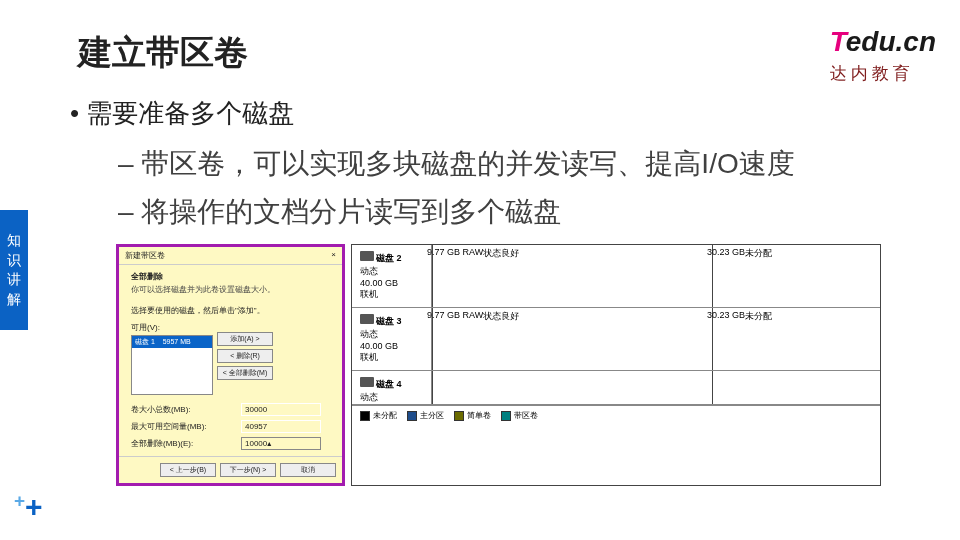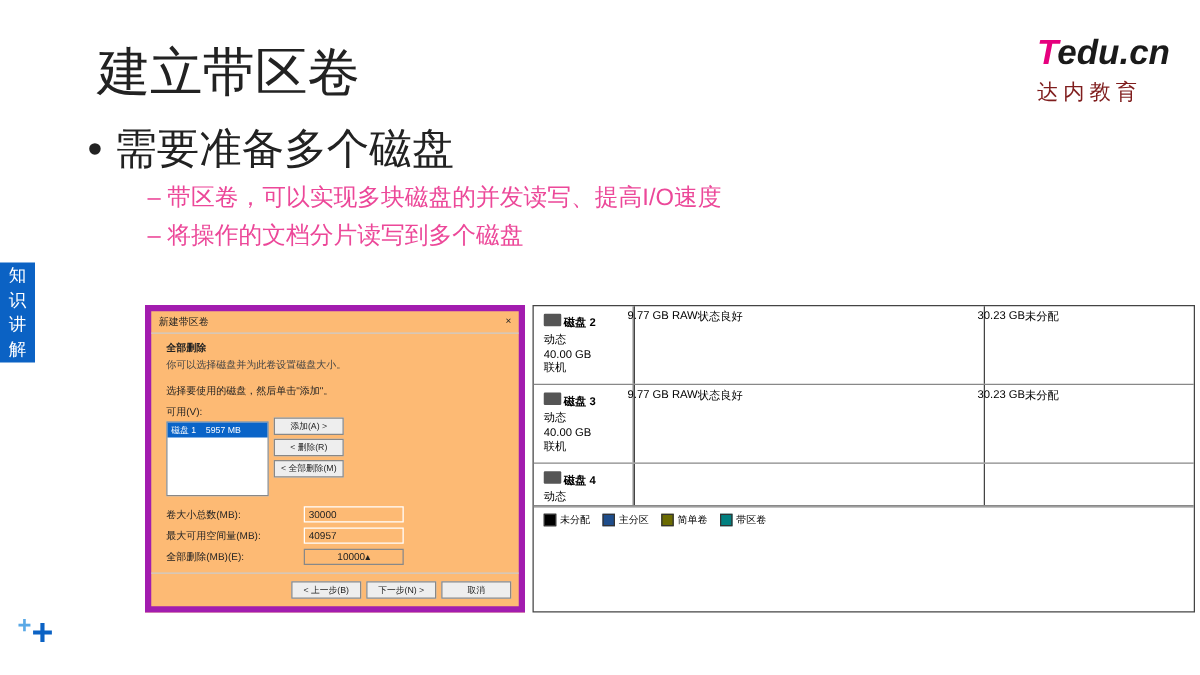--- a/index.html
+++ b/index.html
@@ -1,46 +1,46 @@
 <!DOCTYPE html>
 <html><head>
 <meta charset="utf-8">
 <style>
 *{box-sizing:border-box;margin:0;padding:0}
 body{width:960px;height:540px;background:#fff;font-family:"Microsoft YaHei",Arial,sans-serif;position:relative;overflow:hidden}
 .logo{position:absolute;right:24px;top:28px;text-align:left}
 .logo-main{font-size:28px;font-weight:bold;font-style:italic;line-height:1}
 .logo-t{color:#e6007e}.logo-rest{color:#1a1a1a}
 .logo-sub{font-size:17px;letter-spacing:4px;color:#7f1d1d;margin-top:6px}
-.title{font-size:42px;color:#222;position:absolute;left:78px;top:30px;font-weight:400}
-.bullet{position:absolute;left:70px;top:96px;font-size:34px;color:#222}
+.title{font-size:34px;color:#222;position:absolute;left:78px;top:30px;font-weight:700}
+.bullet{position:absolute;left:70px;top:96px;font-size:26px;color:#222}
 .bullet::before{content:"• ";}
-.sub{position:absolute;left:118px;font-size:19px;color:#ec4899}
+.sub{position:absolute;left:118px;font-size:28px;color:#404040}
 .sub::before{content:"– "}
-.sub1{top:145px}.sub2{top:175px}
-.side-tag{position:absolute;left:0;top:210px;width:28px;background:#0b62c4;color:#fff;font-size:14px;padding:1px 6px;text-align:center;line-height:1.4}
+.sub1{top:145px}.sub2{top:193px}
+.side-tag{position:absolute;left:0;top:210px;width:28px;background:#0b62c4;color:#fff;font-size:14px;padding:21px 6px;text-align:center;line-height:1.4}
 .panels{position:absolute;left:116px;top:244px;display:flex;gap:6px}
 
-.dlg{width:304px;border:5px solid #a21caf;background:#fdba74;font-size:8px;color:#222}
+.dlg{width:229px;border:3px solid #a21caf;background:#fef9c3;font-size:8px;color:#222}
 .dlg-hdr{display:flex;justify-content:space-between;padding:3px 6px;border-bottom:1px solid #ccc}
 .dlg-body{padding:6px 12px}
 .dlg-h1{font-weight:600}
 .dlg-note{color:#444;margin-top:2px}
 .dlg-instr{margin:10px 0 6px}
 .cols{display:flex;align-items:flex-start;gap:4px}
 .col-lbl{font-size:8px;margin-bottom:2px}
 .lst{width:82px;height:60px;border:1px solid #888;background:#fff;font-size:7px}
 .lst-sel{background:#0a64c8;color:#fff;padding:1px 3px;white-space:pre}
 .btns{display:flex;flex-direction:column;gap:3px;margin-top:10px}
 .btn{border:1px solid #888;background:#eee;font-size:7px;padding:1px 0;width:56px;text-align:center}
 .frm{margin-top:8px}
 .frm-row{display:flex;align-items:center;margin-top:4px}
 .frm-lbl{width:110px}
 .frm-val{border:1px solid #fff;width:80px;padding:1px 3px}
-.frm-inp{border:1px solid #888;width:80px;padding:1px 3px;display:flex;justify-content:center;align-items:center}
+.frm-inp{border:1px solid #888;width:80px;padding:1px 3px;display:flex;justify-content:flex-start;align-items:center}
 .dlg-ftr{border-top:1px solid #ccc;padding:6px;display:flex;justify-content:flex-end;gap:4px}
 
 .dm{width:530px;border:1px solid #444;background:#fff;font-size:9px}
 .disk{display:flex;border-bottom:1px solid #888}
 .disk-info{width:80px;padding:6px 8px;border-right:1px solid #888}
 .disk-ico{display:inline-block;width:14px;height:10px;background:#555;border-radius:1px;margin-right:2px}
 .disk-nm{font-weight:600}
 .disk-parts{flex:1;display:flex}
 .part{border-left:1px solid #444;padding:2px 6px;display:flex;justify-content:flex-start}
 .part-bar{height:12px;margin:-2px -6px 3px -6px}

